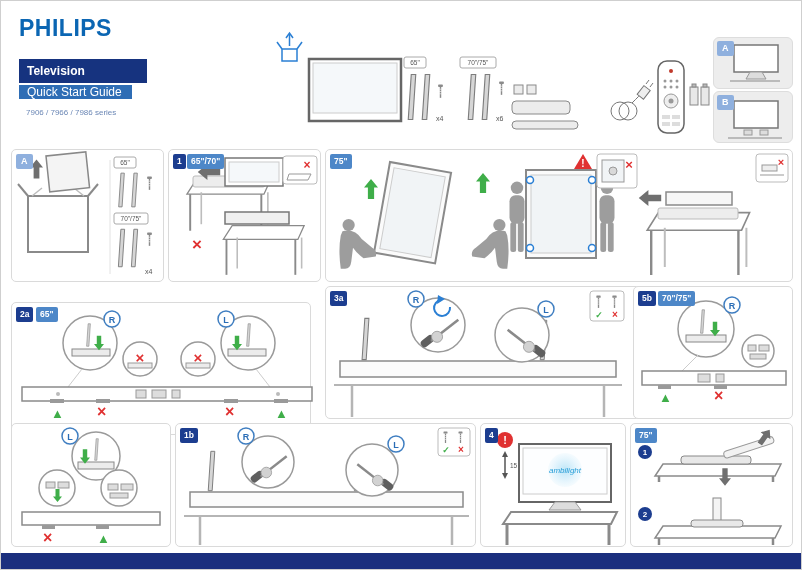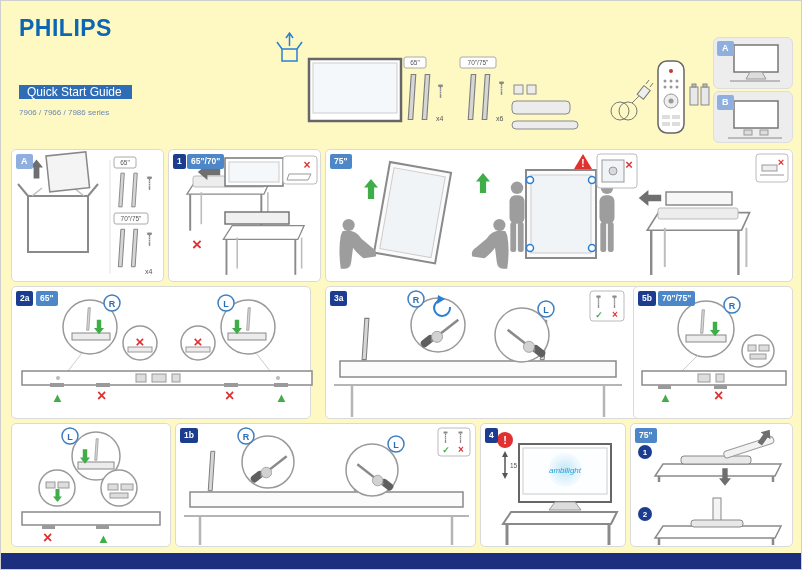--- a/index.html
+++ b/index.html
@@ -1,29 +1,29 @@
 <!DOCTYPE html>
 <html><head>
 <meta charset="utf-8">
 <style>
   *{margin:0;padding:0;box-sizing:border-box}
   body{background:#ddd;font-family:"Liberation Sans",sans-serif}
-  .page{position:relative;width:802px;height:570px;background:#fef9c3;border:1px solid #cfcfcf;overflow:hidden}
+  .page{position:relative;width:802px;height:570px;background:#ffffff;border:1px solid #cfcfcf;overflow:hidden}
   .abs{position:absolute}
   svg{display:block}
   svg text{font-family:"Liberation Sans",sans-serif}
   .panel{position:absolute;border:1px solid #dadada;border-radius:5px;background:#fff}
   .badge{position:absolute;font-size:8.5px;font-weight:bold;line-height:1;padding:3px 4px;border-radius:2px;color:#fff;z-index:6;white-space:nowrap}
   .b-num{background:#1c3d8f}
   .b-size{background:#4d87c8}
   .b-ab{background:#8fb0de;font-size:9px;padding:3px 5px}
   .logo{position:absolute;left:18px;top:14px;font-size:23px;font-weight:bold;color:#0b66b3;letter-spacing:.5px}
   .ban1{position:absolute;left:18px;top:58px;width:128px;height:24px;background:#16337f;color:#fff;font-size:12px;font-weight:bold;display:flex;align-items:center;padding-left:8px}
   .ban2{position:absolute;left:18px;top:84px;width:113px;height:14px;background:#2e6db5;color:#fff;font-size:12px;display:flex;align-items:center;padding-left:8px}
-  .series{position:absolute;left:18px;top:107px;font-size:8px;color:#6b87b5}
+  .series{position:absolute;left:25px;top:107px;font-size:8px;color:#6b87b5}
   .gbox{position:absolute;background:#ededed;border:1px solid #ddd;border-radius:6px}
   .mk{position:absolute;line-height:1;z-index:5}
   .mk-up{color:#3fae49;font-size:13px;font-weight:bold}
   .mk-x{color:#e03131;font-size:16px;font-weight:bold}
   .footer{position:absolute;left:0;top:552px;width:802px;height:18px;background:#1b2f7e}
 </style>
 </head>
 <body>
 
 <div class="page">
@@ -68,20 +68,21 @@
       </symbol>
       <symbol id="sy-driver" viewBox="0 0 54 54">
         <rect x="0" y="36" width="17" height="9" rx="4" transform="rotate(-38 8 40)" fill="#5f5f5f"></rect>
         <line x1="13" y1="40" x2="45" y2="15" stroke="#8a8a8a" stroke-width="3"></line>
         <circle cx="20" cy="35" r="6.5" fill="#d2d2d2" stroke="#9a9a9a"></circle>
       </symbol>
     </defs>
   </svg>
 
   <div class="logo">PHILIPS</div>
+  <div class="ban1">Television</div>
   <div class="ban2">Quick Start Guide</div>
   <div class="series">7906 / 7966 / 7986 series</div>
 
   <svg class="abs" style="left:275px;top:28px" width="440" height="116" viewBox="0 0 440 116">
     <g stroke="#2a7fd4" stroke-width="1.5" fill="none">
       <rect x="6" y="20" width="15" height="12"></rect>
       <line x1="6" y1="20" x2="1" y2="13"></line>
         <line x1="21" y1="20" x2="26" y2="13"></line>
       <line x1="13.5" y1="17" x2="13.5" y2="5"></line>
       <polyline points="10,9 13.5,4 17,9"></polyline>
@@ -264,21 +265,21 @@
         <rect x="340" y="42" width="66" height="13" fill="#f7f7f7" stroke="#8a8a8a" stroke-width="1.5"></rect>
         <use href="#sy-larrow" x="312" y="40" width="24" height="16"></use>
         <rect x="430" y="4" width="32" height="28" rx="3" fill="#fff" stroke="#bbb"></rect>
         <line x1="434" y1="25" x2="458" y2="25" stroke="#999"></line>
         <rect x="436" y="15" width="15" height="6" fill="#eee" stroke="#999"></rect>
         <text x="455" y="16" font-size="11" font-weight="bold" fill="#e03131" text-anchor="middle">×</text>
       </g>
     </svg>
   </div>
 
-  <div class="panel" style="left:10px;top:285px;width:300px;height:133px">
+  <div class="panel" style="left:10px;top:301px;width:300px;height:133px">
     <span class="badge b-num" style="left:4px;top:4px">2a</span>
     <span class="badge b-size" style="left:24px;top:4px">65"</span>
     <svg width="308" height="131" viewBox="0 0 308 131">
       <g>
         <circle cx="78" cy="40" r="27" fill="#fff" stroke="#9a9a9a" stroke-width="1.5"></circle>
         <rect x="60" y="46" width="38" height="7" fill="#ececec" stroke="#888"></rect>
         <use href="#sy-leg" x="72" y="20" width="9" height="24"></use>
         <g transform="translate(92,48) rotate(180)">
             <use href="#sy-uparrow" width="10" height="16"></use>
           </g>

